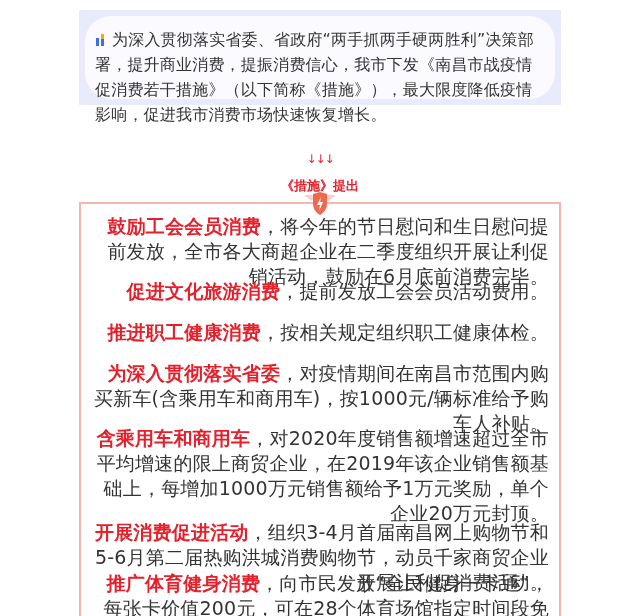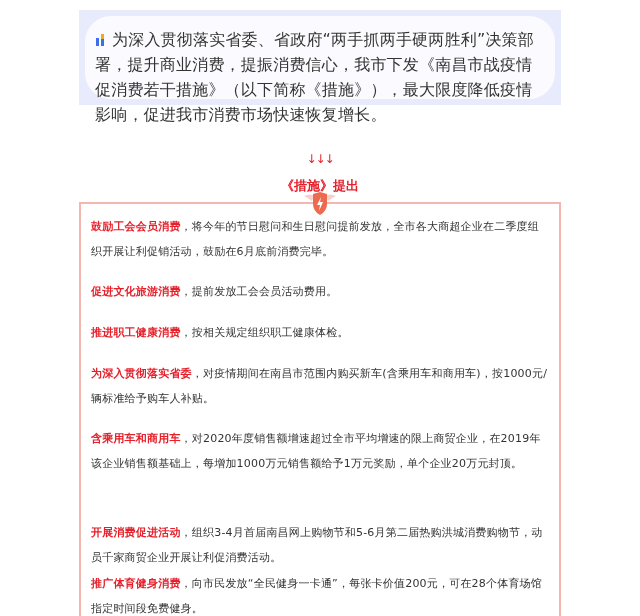--- a/index.html
+++ b/index.html
@@ -19,22 +19,22 @@
 
   .heading { position: absolute; left: 0; width: 640px; top: 136px; text-align: center;
              color: #e5202b; font-weight: bold; font-size: 13px; margin-top: 41px; }
   .arrows { position: absolute; left: 0; width: 640px; top: 152px; text-align: center;
             color: #e5202b; font-size: 12px; letter-spacing: -1px; }
 
   .box { position: absolute; left: 79px; top: 202px; width: 482px; height: 430px;
          border: 2px solid #f3b7b0; border-bottom: none; box-sizing: border-box; background: #fff; }
   .badge { position: absolute; left: 300px; top: 190px; width: 40px; height: 26px; }
 
-  .item { position: absolute; left: 10px; right: 10px; font-size: 11px; line-height: 25px;
-          color: #333; letter-spacing: 0.2px; }
+  .item { position: absolute; left: 10px; right: 10px; font-size: 19px; line-height: 25px;
+          color: #333; letter-spacing: 0.2px; text-align: right; }
   .item .lead { color: #e5202b; font-weight: bold; }
 </style>
 </head>
 <body>
 
 <div class="intro-outer">
   <div class="intro-inner">
     <span class="bars"><i class="b1"></i><i class="b3"></i><i class="b2"></i></span><span>为深入贯彻落实省委、省政府“两手抓两手硬两胜利”决策部署，提升商业消费，提振消费信心，我市下发《南昌市战疫情促消费若干措施》（以下简称《措施》），最大限度降低疫情影响，促进我市消费市场快速恢复增长。</span>
   </div>
 </div>

